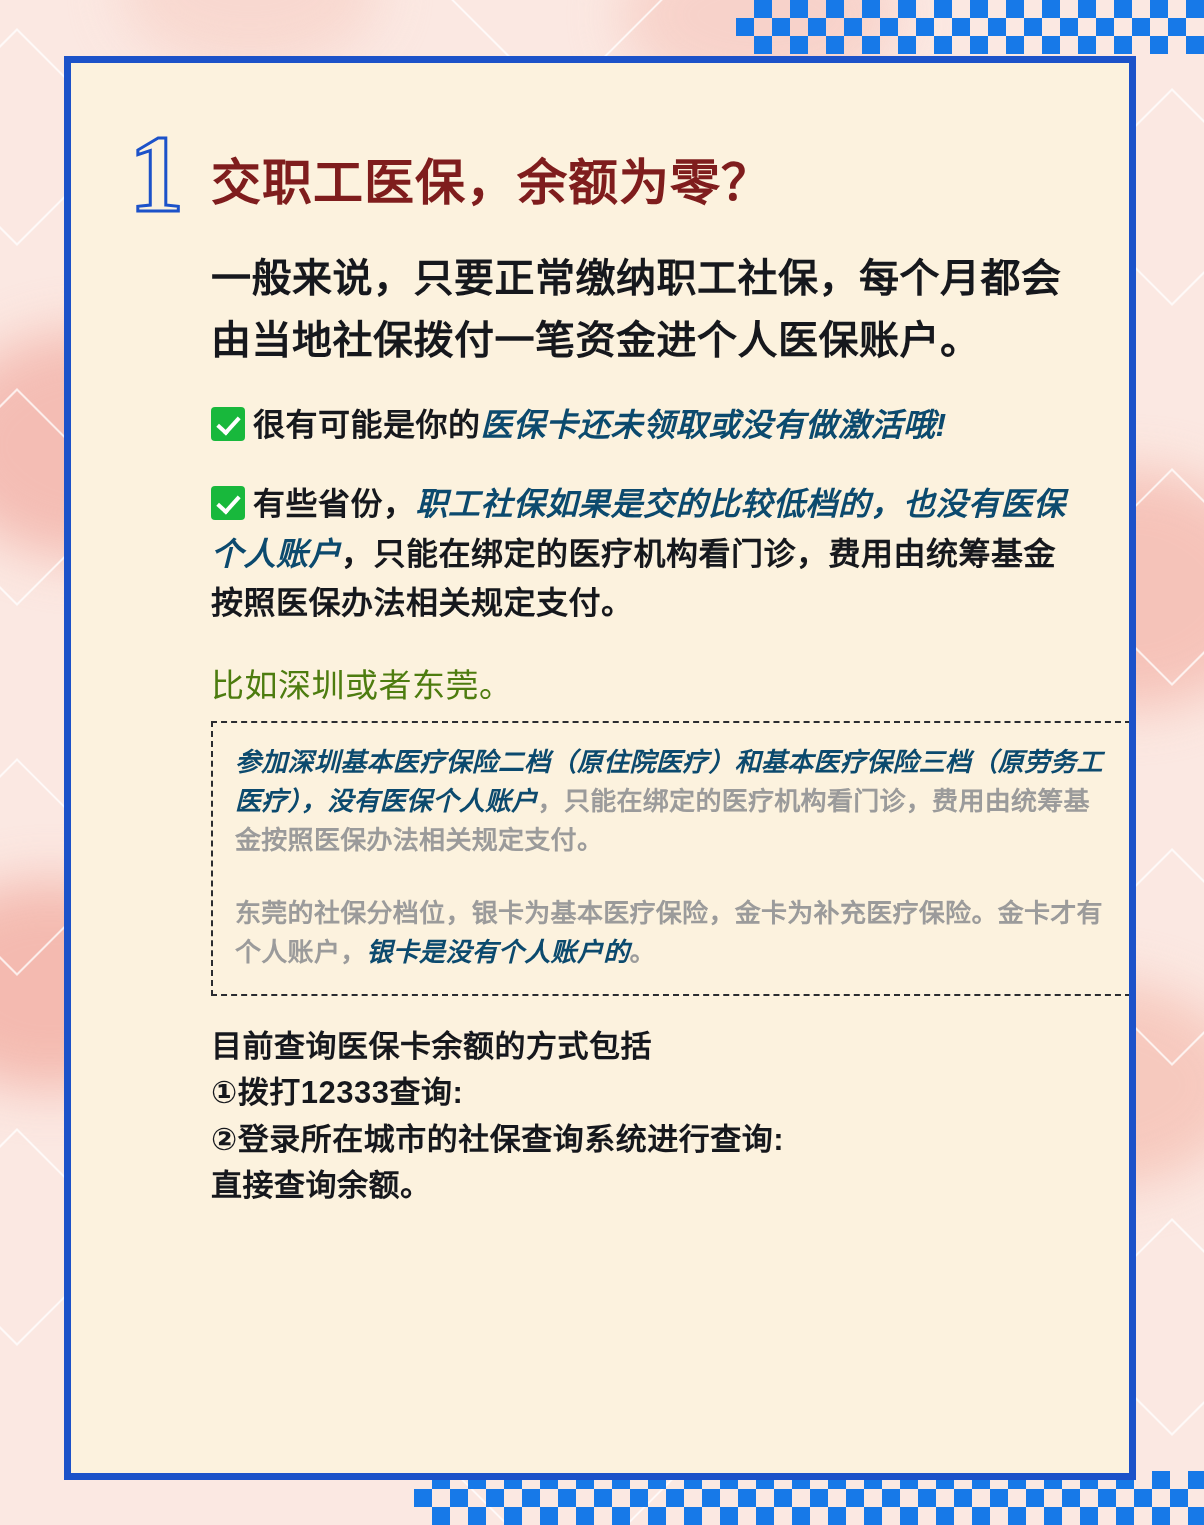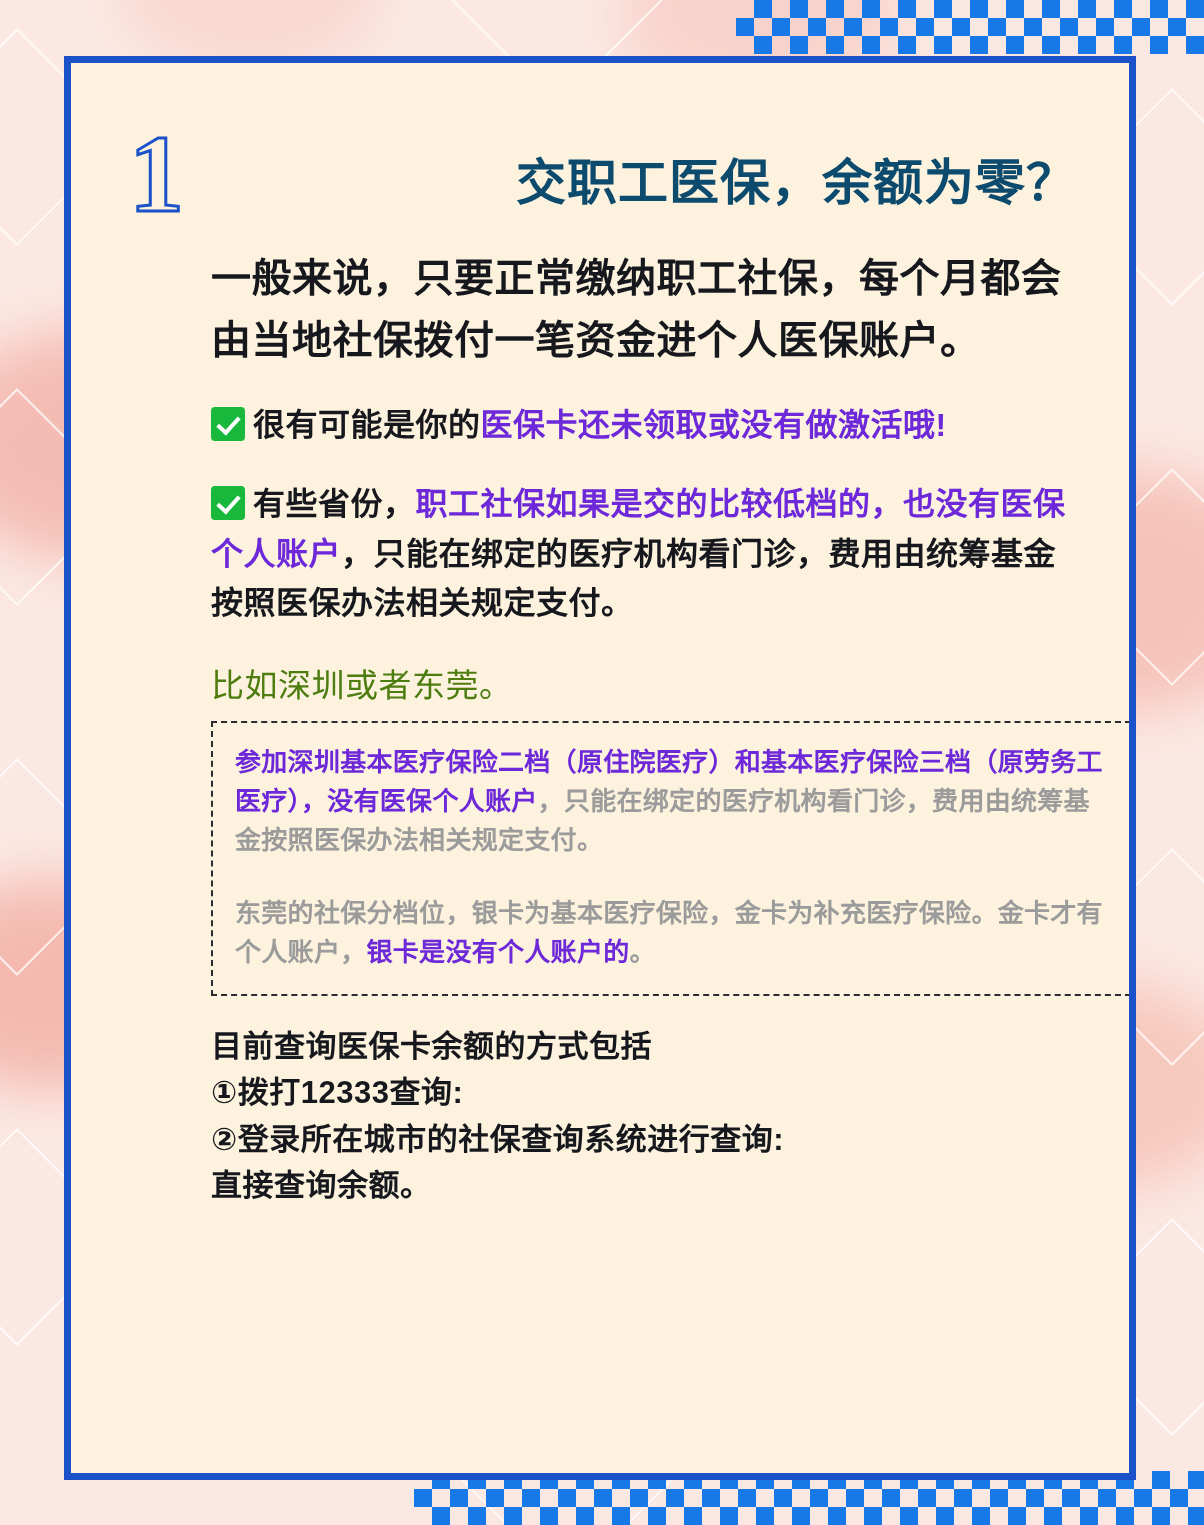--- a/index.html
+++ b/index.html
@@ -105,24 +105,23 @@
     color: transparent;
     -webkit-text-stroke: 3px #1c52c9;
     font-family: "Liberation Serif", "DejaVu Serif", serif;
     letter-spacing: -4px;
   }
 
   h1#title {
     margin: 52px 0 0 88px;
     font-size: 50px;
     line-height: 1.15;
-    color: #0c4a6e;
+    color: #7f1d1d;
     font-weight: 700;
     letter-spacing: 1px;
-    text-align: right;
   }
 
   .para {
     margin: 34px 0 0 88px;
     font-size: 40px;
     line-height: 1.55;
     color: #16181d;
     font-weight: 700;
     max-width: 880px;
     letter-spacing: .5px;
@@ -152,21 +151,21 @@
     content: "";
     position: absolute;
     left: 11px;
     top: 5px;
     width: 9px;
     height: 18px;
     border: solid #ffffff;
     border-width: 0 4px 4px 0;
     transform: rotate(42deg);
   }
-  .red { color: #6d28d9; }
+  .red { color: #0c4a6e; font-style: italic; }
 
   .note-lead {
     margin: 30px 0 0 88px;
     font-size: 33px;
     color: #4d7c0f;
     font-weight: 400;
     letter-spacing: .5px;
   }
 
   #dashed-box {

